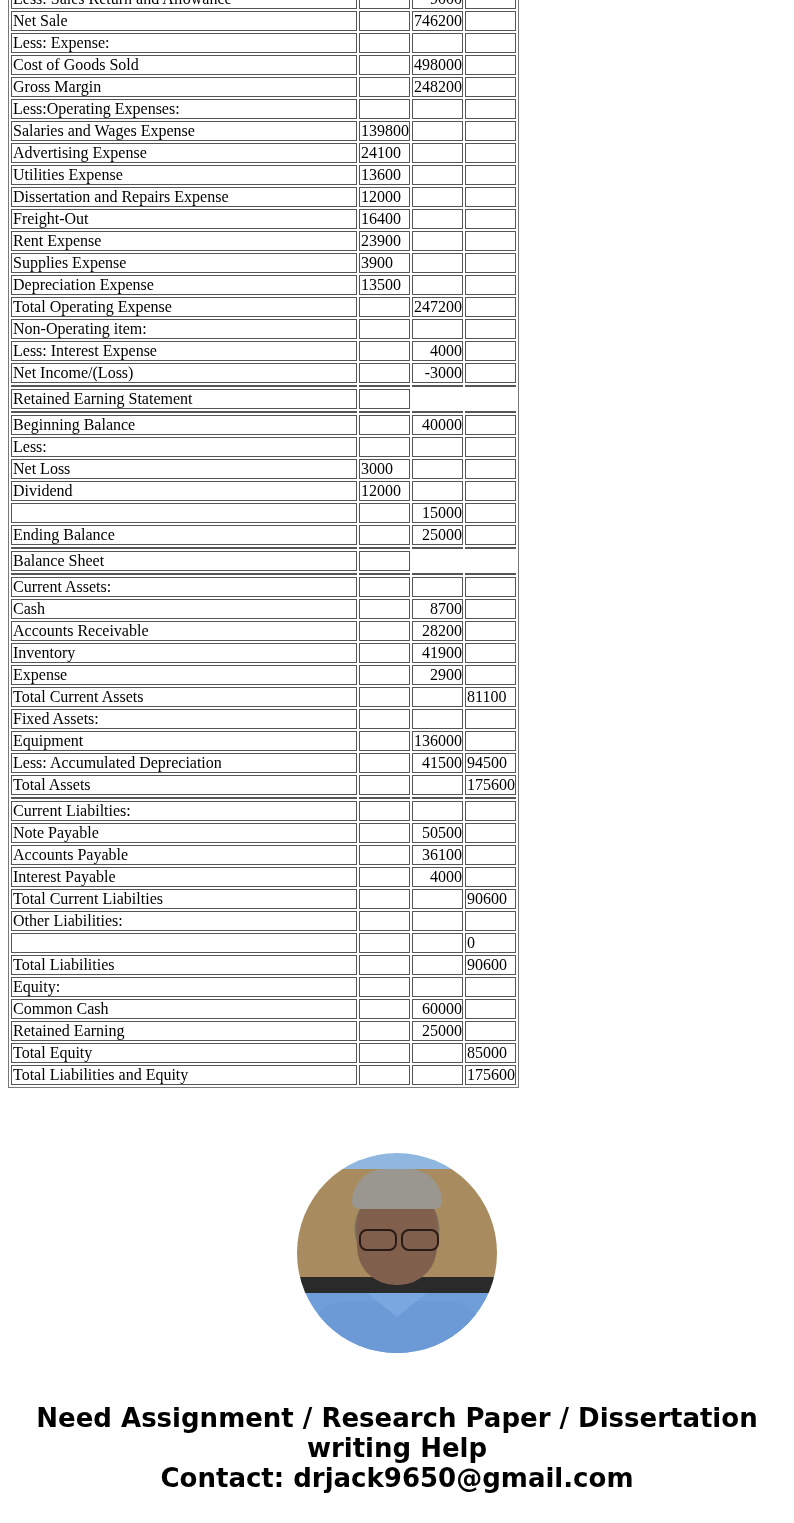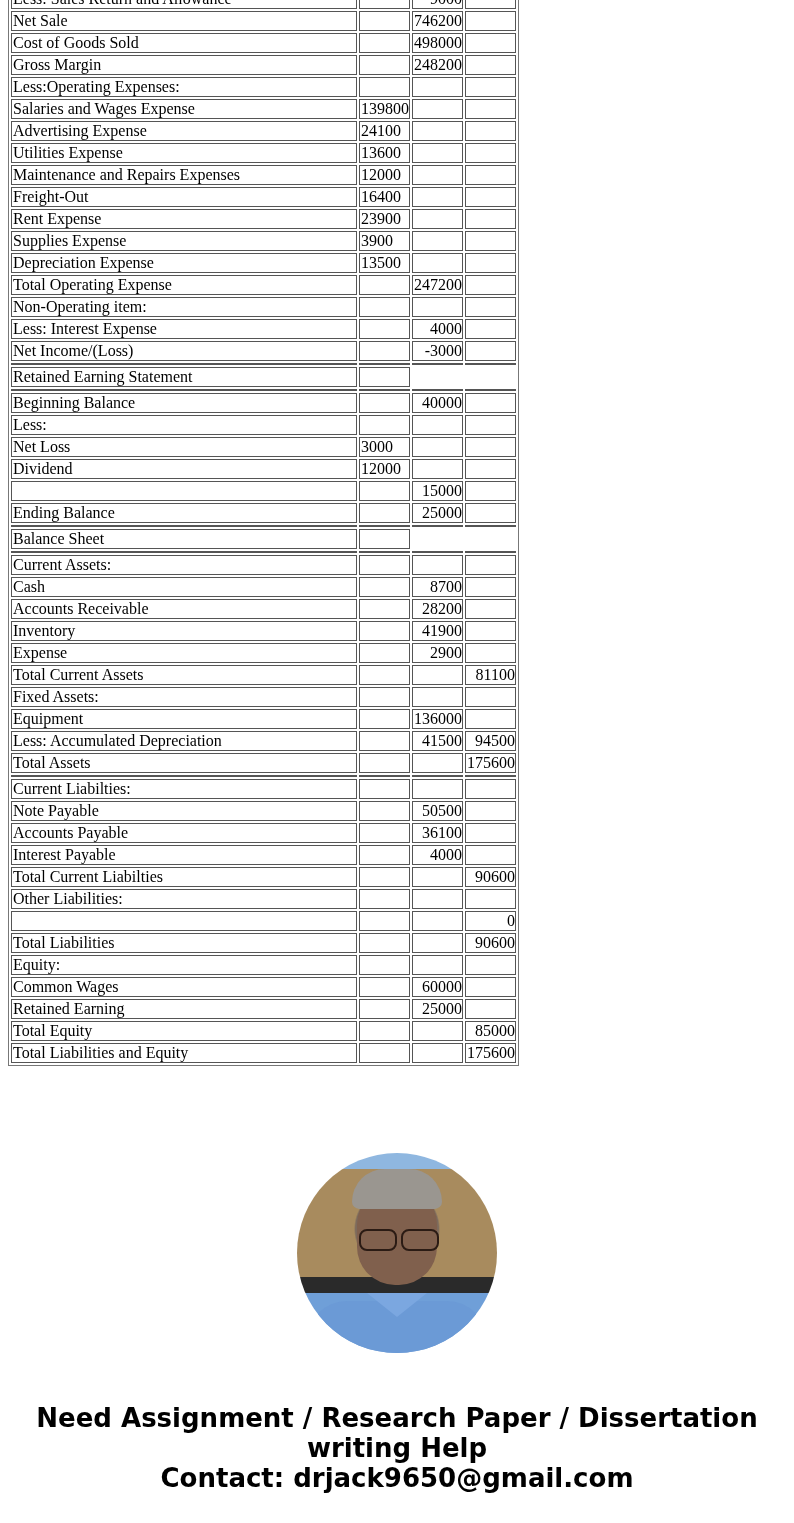--- a/index.html
+++ b/index.html
@@ -16,21 +16,21 @@
   table.sheet td {
     border: 1px solid #555;
     padding: 0 0 0 1px;
     height: 18px;
     white-space: nowrap;
     vertical-align: middle;
   }
   td.c-label { width: 343px; }
   td.c-a { width: 47px; }
   td.c-b { width: 47px; text-align: right; }
-  td.c-c { width: 47px; text-align: right; }
+  td.c-c { width: 47px; }
   tr.sep td { height: 0; padding: 0; line-height: 0; font-size: 0; border-width: 1px; }
   .avatar {
     position: absolute; left: 297px; top: 1153px; width: 200px; height: 200px; border-radius: 50%;
     overflow: hidden;
     background: radial-gradient(circle at 50% 38%, #7c6a5c 0 26%, transparent 27%),
                 linear-gradient(180deg, #8fb7e0 0 8%, #a88b5e 8% 62%, #2a2a2a 62% 70%, #6f9fd8 70% 100%);
   }
   .avatar .hair { position:absolute; left:55px; top:16px; width:90px; height:40px; border-radius:45px 45px 10px 10px; background:#9a9690; }
   .avatar .face { position:absolute; left:60px; top:32px; width:80px; height:100px; border-radius:40px 40px 38px 38px; background:#80604d; }
   .avatar .glasses-l { position:absolute; left:62px; top:76px; width:34px; height:18px; border:2px solid #2b1b14; border-radius:8px; }
@@ -55,20 +55,26 @@
           <td class="c-b">9000</td>
           <td class="c-c"></td>
         </tr>
         <tr>
           <td class="c-label">Net Sale</td>
           <td class="c-a"></td>
           <td class="c-b">746200</td>
           <td class="c-c"></td>
         </tr>
         <tr>
+          <td class="c-label">Less: Expense:</td>
+          <td class="c-a"></td>
+          <td class="c-b"></td>
+          <td class="c-c"></td>
+        </tr>
+        <tr>
           <td class="c-label">Cost of Goods Sold</td>
           <td class="c-a"></td>
           <td class="c-b">498000</td>
           <td class="c-c"></td>
         </tr>
         <tr>
           <td class="c-label">Gross Margin</td>
           <td class="c-a"></td>
           <td class="c-b">248200</td>
           <td class="c-c"></td>
@@ -91,21 +97,21 @@
           <td class="c-b"></td>
           <td class="c-c"></td>
         </tr>
         <tr>
           <td class="c-label">Utilities Expense</td>
           <td class="c-a">13600</td>
           <td class="c-b"></td>
           <td class="c-c"></td>
         </tr>
         <tr>
-          <td class="c-label">Maintenance and Repairs Expenses</td>
+          <td class="c-label">Dissertation and Repairs Expense</td>
           <td class="c-a">12000</td>
           <td class="c-b"></td>
           <td class="c-c"></td>
         </tr>
         <tr>
           <td class="c-label">Freight-Out</td>
           <td class="c-a">16400</td>
           <td class="c-b"></td>
           <td class="c-c"></td>
         </tr>
@@ -333,21 +339,21 @@
           <td class="c-b"></td>
           <td class="c-c">90600</td>
         </tr>
         <tr>
           <td class="c-label">Equity:</td>
           <td class="c-a"></td>
           <td class="c-b"></td>
           <td class="c-c"></td>
         </tr>
         <tr>
-          <td class="c-label">Common Wages</td>
+          <td class="c-label">Common Cash</td>
           <td class="c-a"></td>
           <td class="c-b">60000</td>
           <td class="c-c"></td>
         </tr>
         <tr>
           <td class="c-label">Retained Earning</td>
           <td class="c-a"></td>
           <td class="c-b">25000</td>
           <td class="c-c"></td>
         </tr>

